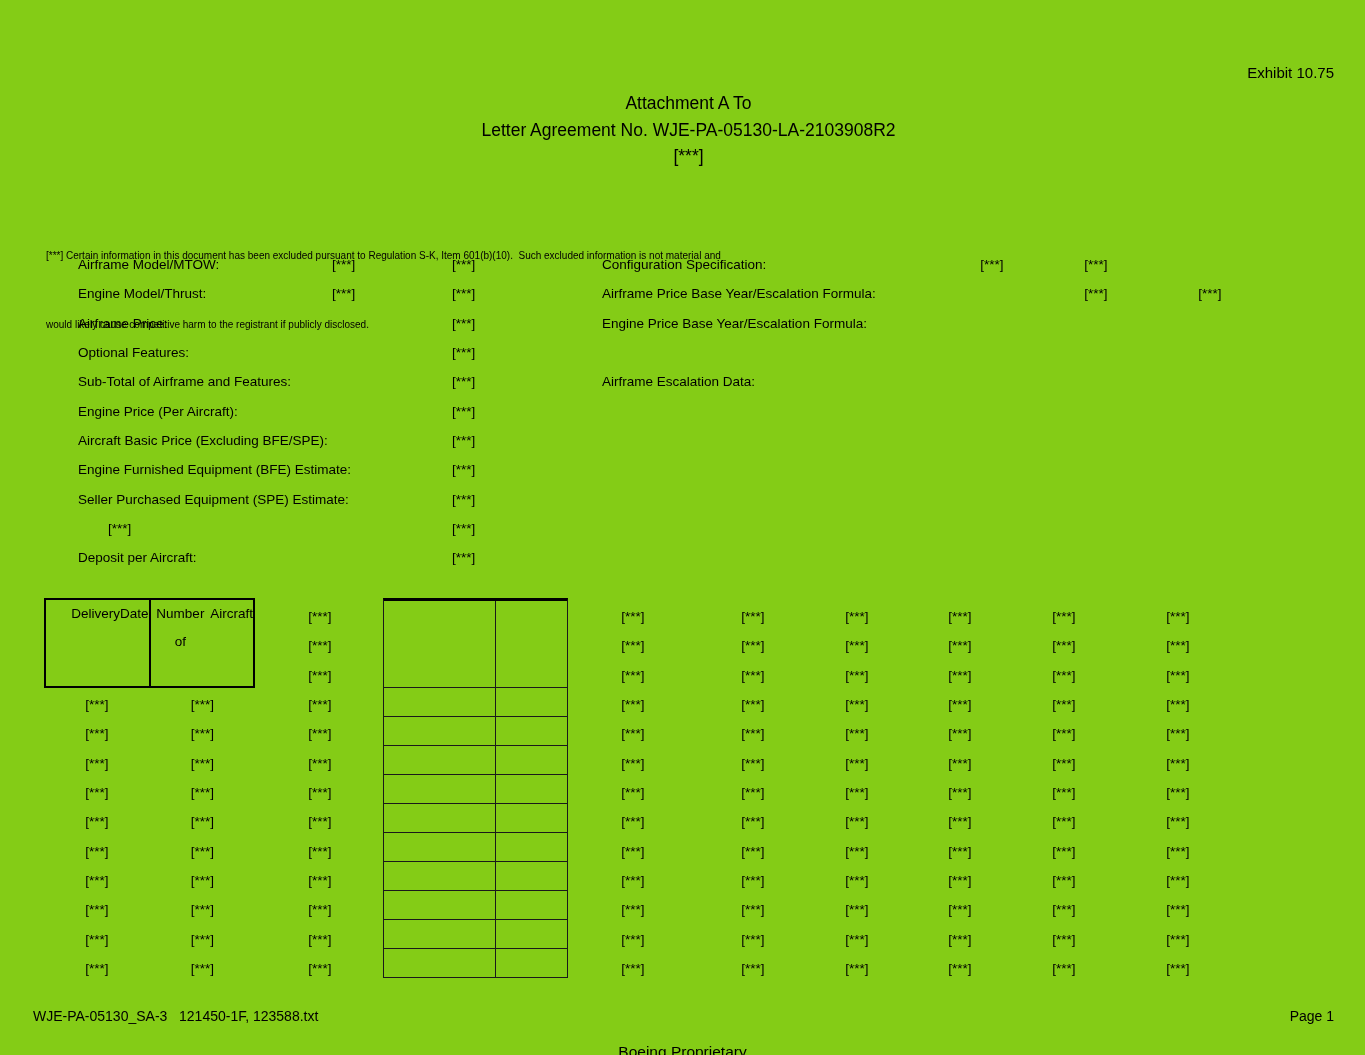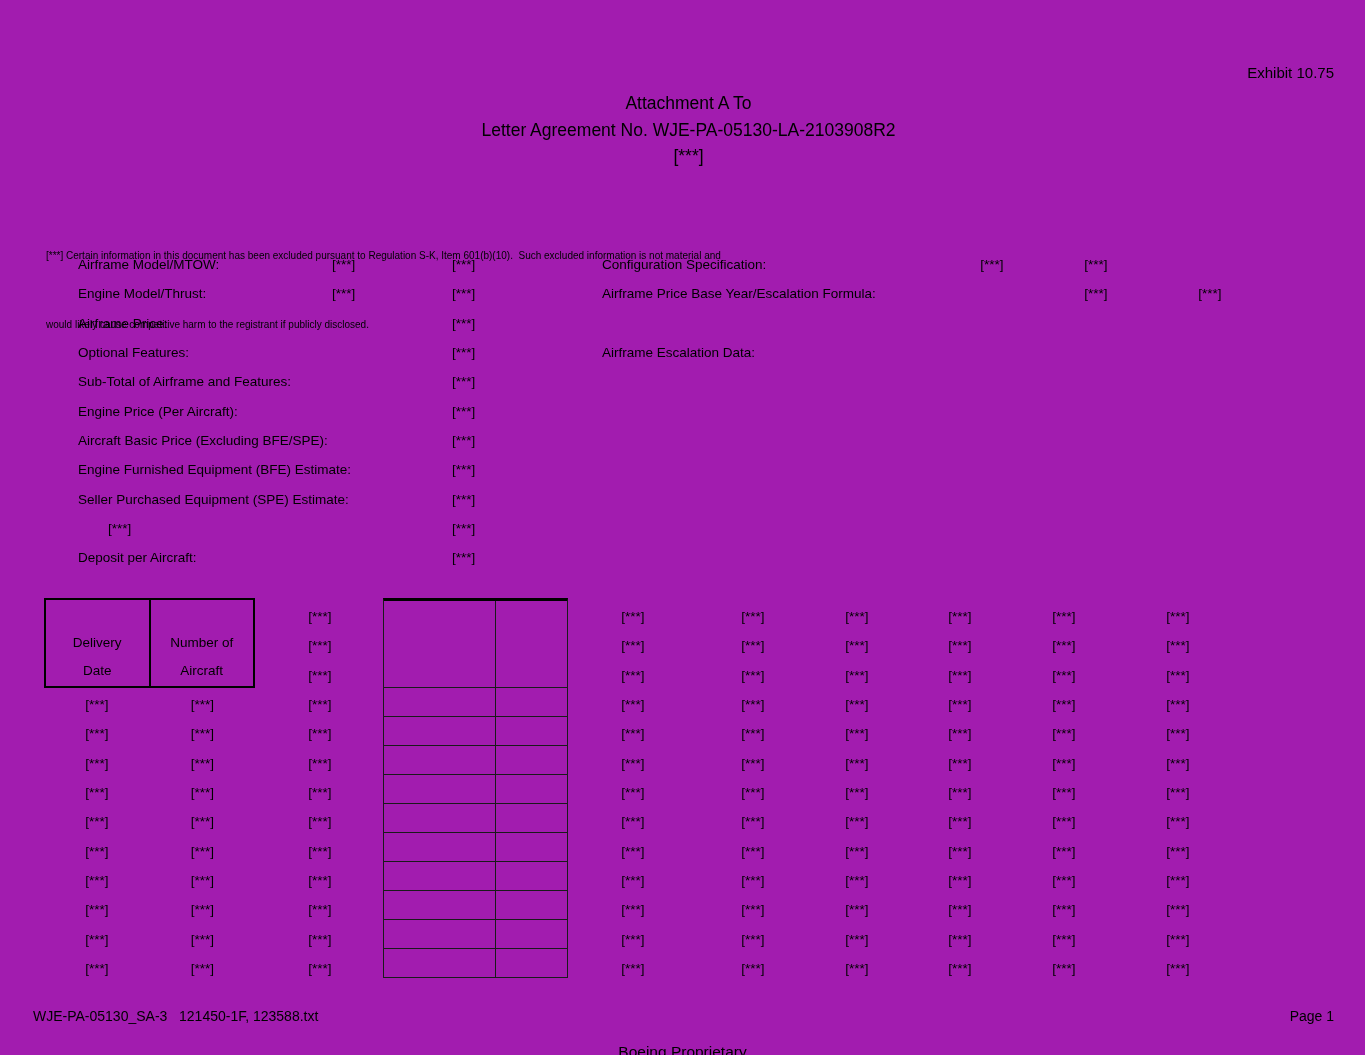--- a/index.html
+++ b/index.html
@@ -1,17 +1,17 @@
 <!DOCTYPE html>
 <html><head>
 <meta charset="utf-8">
 <style>
   html,body { margin:0; padding:0; background:#ffffff; }
   .page {
-    position:relative; width:1365px; height:1055px; background:#a21caf;
+    position:relative; width:1365px; height:1055px; background:#84cc16;
     font-family:"Liberation Sans", "DejaVu Sans", sans-serif; color:#000;
     overflow:hidden;
   }
   .abs { position:absolute; }
 
   .exhibit { top:64px; right:31px; font-size:15px; }
 
   .title-block { top:90px; left:0; width:100%; text-align:center;
     font-size:17.5px; line-height:26.5px;padding-left:6px; }
 
@@ -29,21 +29,21 @@
   .esum { left:0; }
   .elabel { position:absolute; left:570px; white-space:pre; }
   .ev { position:absolute; width:72px; text-align:center; }
   .ev.a { left:924px; }
   .ev.b { left:1028px; }
   .ev.cc { left:1142px; }
 
   
   .dheader { left:44px; top:598px; width:211px; height:90px;
     border:2px solid #000; box-sizing:border-box; display:flex; font-size:13.5px; }
-  .dcell { flex:1; display:flex; flex-direction:column; justify-content:flex-end;
+  .dcell { flex:1; display:flex; flex-direction:row; justify-content:flex-end;
     text-align:center; line-height:28px; padding-bottom:1px; }
   .dcell.first { border-right:2px solid #000; }
 
   
   .tokens { font-size:13.5px; }
   .trow { position:relative; height:29.33px; line-height:29.33px; }
   .tok { position:absolute; width:72px; text-align:center; white-space:pre; }
 
   .drows { left:44px; top:690px; }
   .drows .tok.d1 { left:0px; width:106px; }
@@ -145,20 +145,23 @@
       <div class="srow">
         <span class="elabel">Configuration Specification:</span>
         <span class="ev a">[***]</span>
         <span class="ev b">[***]</span>
       </div>
       <div class="srow">
         <span class="elabel">Airframe Price Base Year/Escalation Formula:</span>
         <span class="ev b">[***]</span>
         <span class="ev cc">[***]</span>
       </div>
+      <div class="srow">
+        <span class="elabel">Engine Price Base Year/Escalation Formula:</span>
+      </div>
       <div class="srow"></div>
       <div class="srow">
         <span class="elabel">Airframe Escalation Data:</span>
       </div>
     </div>
 
   <div class="abs dheader">
     <div class="dcell first">
       <div>Delivery</div>
       <div>Date</div>

